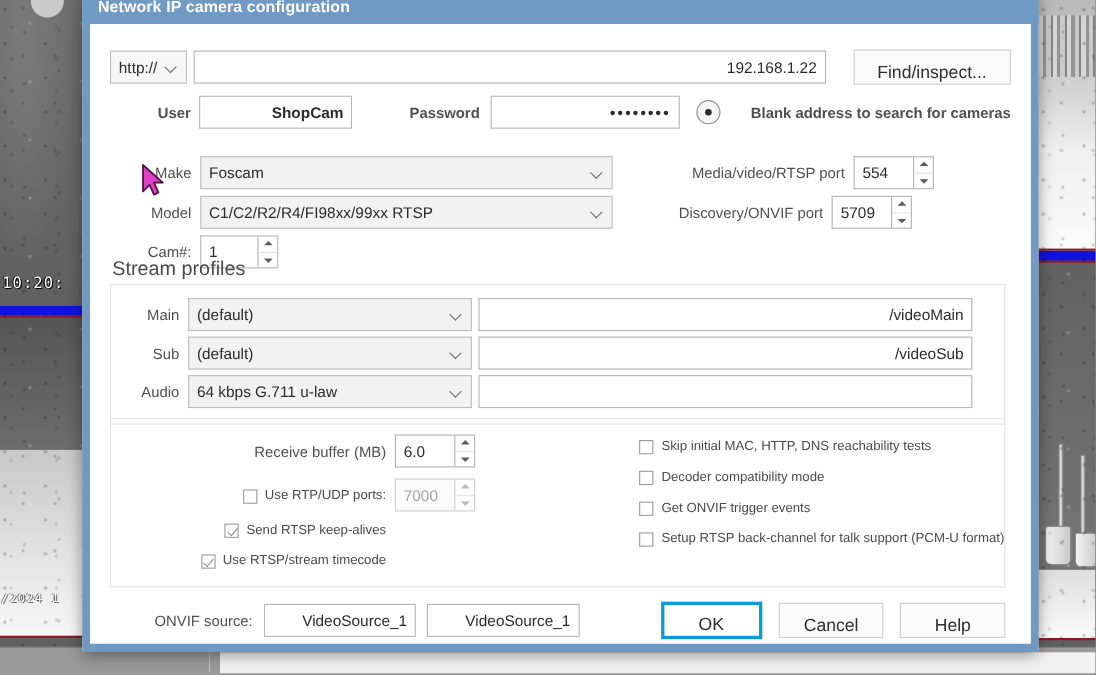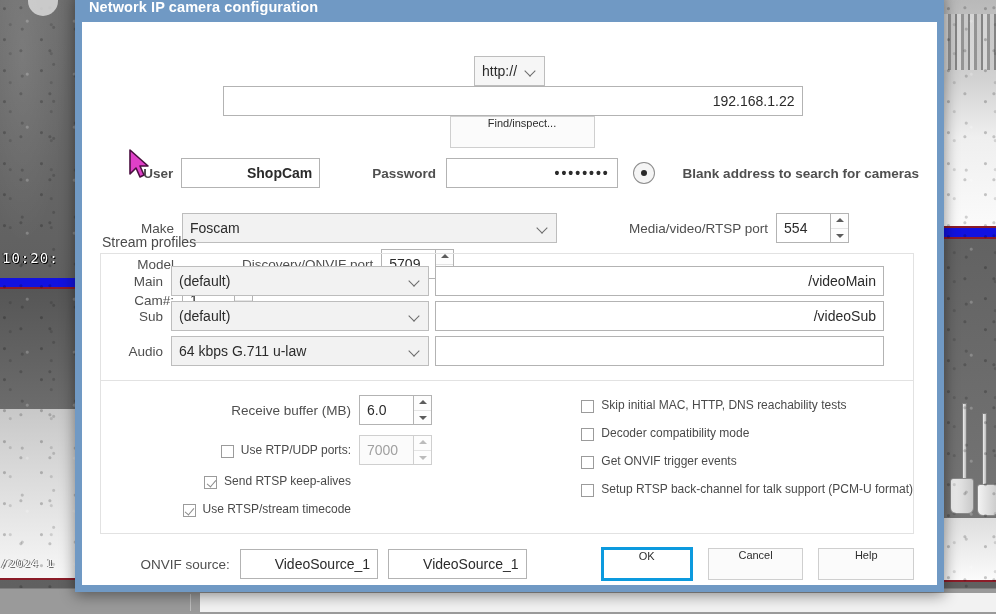--- a/index.html
+++ b/index.html
@@ -122,40 +122,40 @@
     content:""; position:absolute; left:50%; top:50%;
     margin-left:-4px; border-left:4px solid transparent; border-right:4px solid transparent;
   }
   .spin .sbtn.up::after   { margin-top:-3px; border-bottom:4px solid #5c5c5c; }
   .spin .sbtn.down::after { margin-top:-1px; border-top:4px solid #5c5c5c; }
   .spin.dim .sbtn.up::after   { border-bottom-color:#bcbcbc; }
   .spin.dim .sbtn.down::after { border-top-color:#bcbcbc; }
 
   .btn {
     height:32px; border:1px solid #cfcfcf; background:#fbfbfb;
-    color:#2d2d2d; font-size:11px;
-    display:flex; align-items:flex-start; justify-content:center;
+    color:#2d2d2d; font-size:16px;
+    display:flex; align-items:flex-end; justify-content:center;
   }
   .btn.default { border:3px solid #0c9ade; background:#fff; }
 
   .cb { display:flex; align-items:flex-start; gap:7px; margin-bottom:13px; }
   .cbbox {
     width:13px; height:13px; flex:0 0 13px; margin-top:2px;
     border:1px solid #9b9b9b; background:#fff; position:relative;
   }
   .cbbox.checked::after {
     content:""; position:absolute; left:3.5px; top:0.5px;
     width:4px; height:8px;
     border-right:1.6px solid #8b8b8b; border-bottom:1.6px solid #8b8b8b;
     transform:rotate(40deg);
   }
   .cbtext { font-size:12px; color:#4a4a4a; line-height:15px; white-space:nowrap; }
 
   .group { position:absolute; }
-  .group .gtitle { font-size:14px; color:#4a4a4a; margin-bottom:3px; padding-left:2px; }
+  .group .gtitle { font-size:18px; color:#4a4a4a; margin-bottom:3px; padding-left:2px; }
   .group .gbody { border:1px solid #e2e2e2; border-top:none; }
 
   .eyebtn {
     width:22px; height:22px; border-radius:50%;
     border:1px solid #8e8e8e; background:#f5f5f5;
     display:flex; align-items:center; justify-content:center;
   }
   .eyebtn i { width:6px; height:6px; border-radius:50%; background:#2a2a2a; display:block; }
 
   
@@ -172,21 +172,21 @@
 
   <div class="vpane vgray" style="left:0;top:278px;width:75px;height:310px;">
     <div class="vtitlebar" style="top:0;"></div>
     <div class="vredline" style="top:9px;"></div>
     <div style="position:absolute;left:0;right:0;top:11px;height:120px;
                 background:linear-gradient(#565656,#6c6c6c);"></div>
     <div style="position:absolute;left:0;right:0;top:131px;bottom:10px;
                 background:linear-gradient(#c8c8c8,#f7f7f7);"></div>
     <div class="vredline" style="bottom:8px;"></div>
   </div>
-  <div class="stamp stampdim" style="left:1px;top:557px;">/2024  1</div>
+  <div class="stamp stampdim" style="left:1px;top:537px;">/2024  1</div>
 
   <div class="vpane vsnow" style="left:944px;top:0;width:52px;height:228px;">
     <div class="fence" style="top:14px;height:56px;"></div>
   </div>
   <div class="vredline" style="left:944px;top:226px;width:52px;"></div>
   <div class="vpane vgray" style="left:944px;top:228px;width:52px;height:360px;">
     <div class="vtitlebar" style="top:0;"></div>
     <div class="vredline" style="top:9px;"></div>
     <div style="position:absolute;left:0;right:0;top:11px;bottom:70px;
                 background:linear-gradient(#626262,#757575);"></div>
@@ -213,21 +213,21 @@
 </div>
 
 <div id="dialog">
 
   <div id="titlebar">
     <span>Network IP camera configuration</span>
   </div>
 
   <div id="client">
 
-    <div class="row" style="margin-top:34px;flex-direction:column;">
+    <div class="row" style="margin-top:23px;">
       <div class="combo" style="width:71px;">
         <span>http://</span>
         <span class="chev"></span>
       </div>
       <div class="txt" style="width:580px;margin-left:6px;">
         <span>192.168.1.22</span>
       </div>
       <div class="btn" style="width:145px;margin-left:25px;">
         <span>Find/inspect...</span>
       </div>
@@ -261,20 +261,24 @@
           </div>
         <div class="sbtns">
           <div class="sbtn up"></div>
           <div class="sbtn down"></div>
         </div>
       </div>
     </div>
 
     <div class="row" style="margin-top:6px;">
       <div class="lbl" style="width:82px;text-align:right;padding-right:8px;">Model</div>
+      <div class="combo solidfield" style="width:375px;">
+        <span>C1/C2/R2/R4/FI98xx/99xx RTSP</span>
+        <span class="chev"></span>
+      </div>
       <div class="lbl" style="margin-left:60px;">Discovery/ONVIF port</div>
       <div class="spin" style="width:73px;margin-left:8px;">
         <div class="sval">
             <span>5709</span>
           </div>
         <div class="sbtns">
           <div class="sbtn up"></div>
           <div class="sbtn down"></div>
         </div>
       </div>

